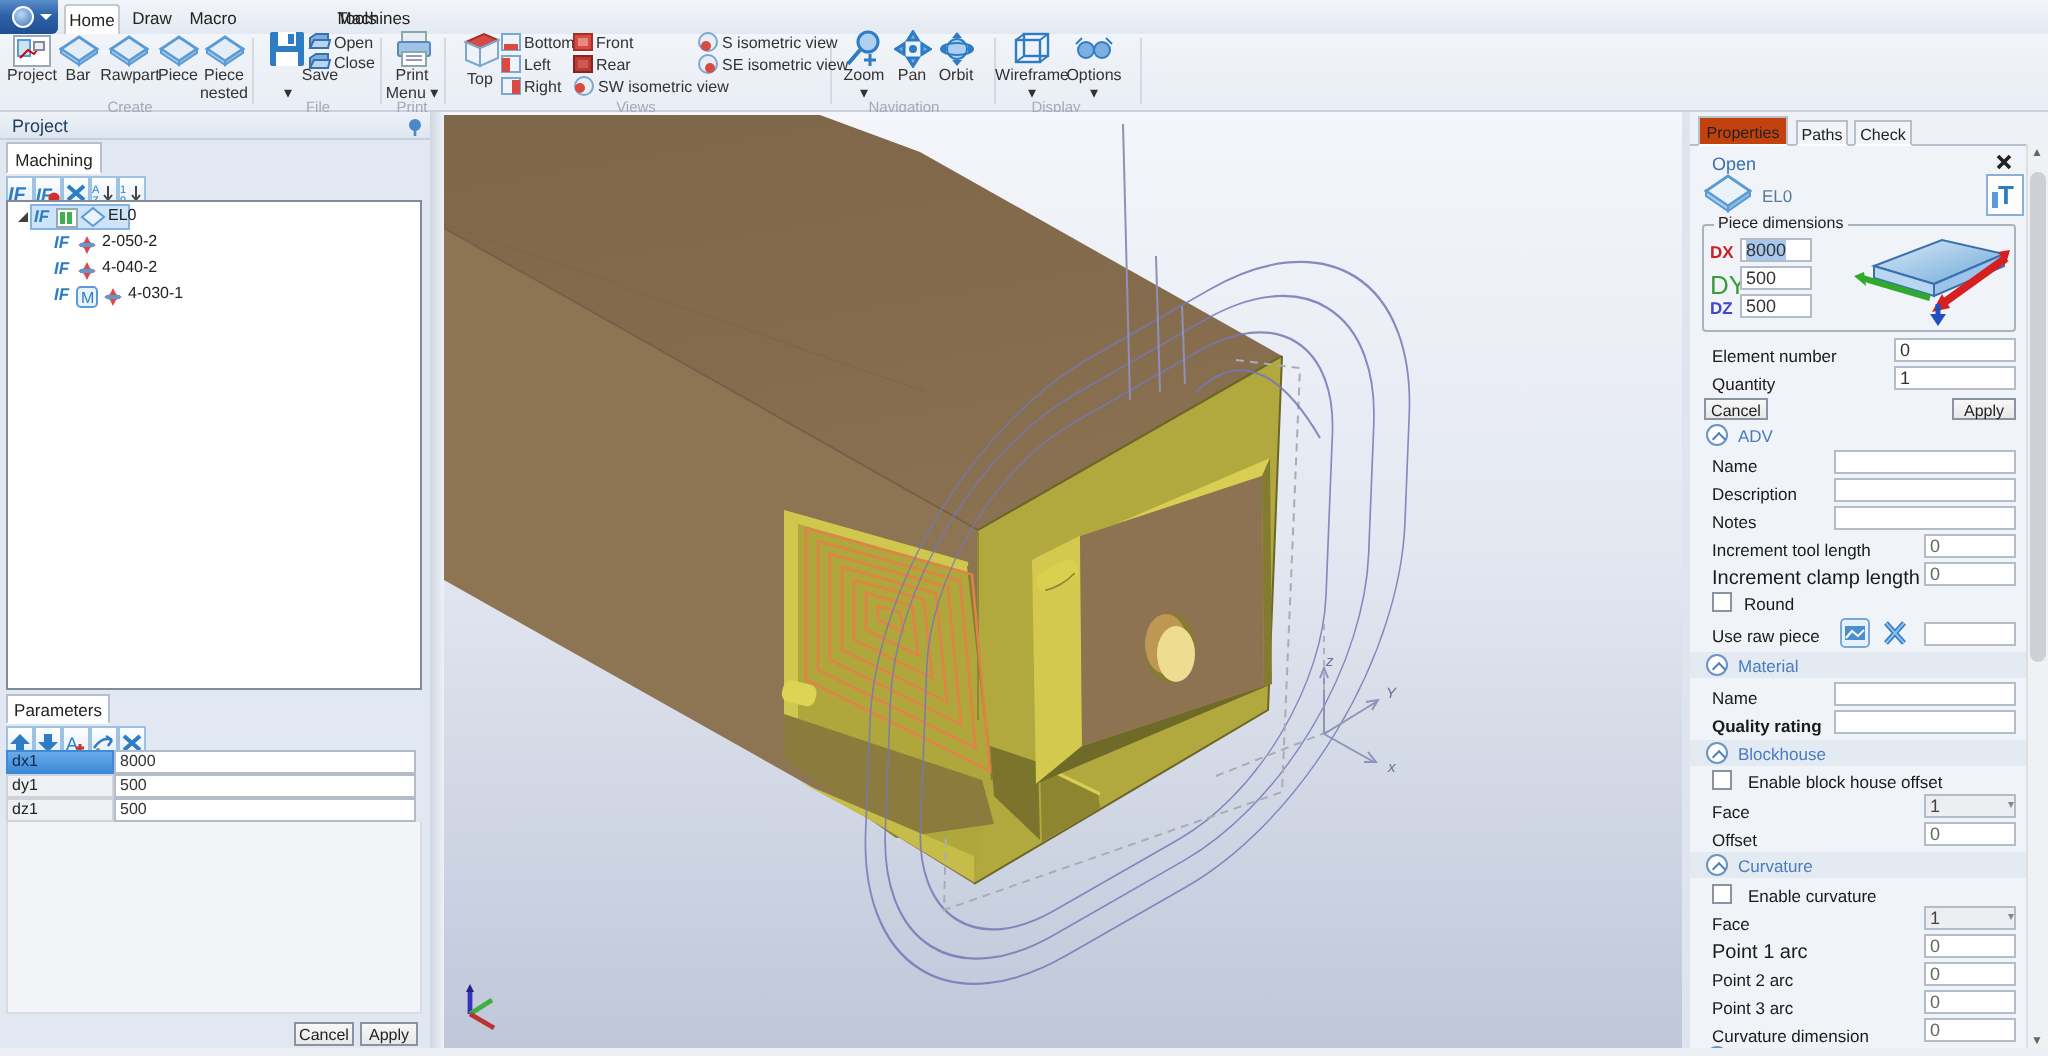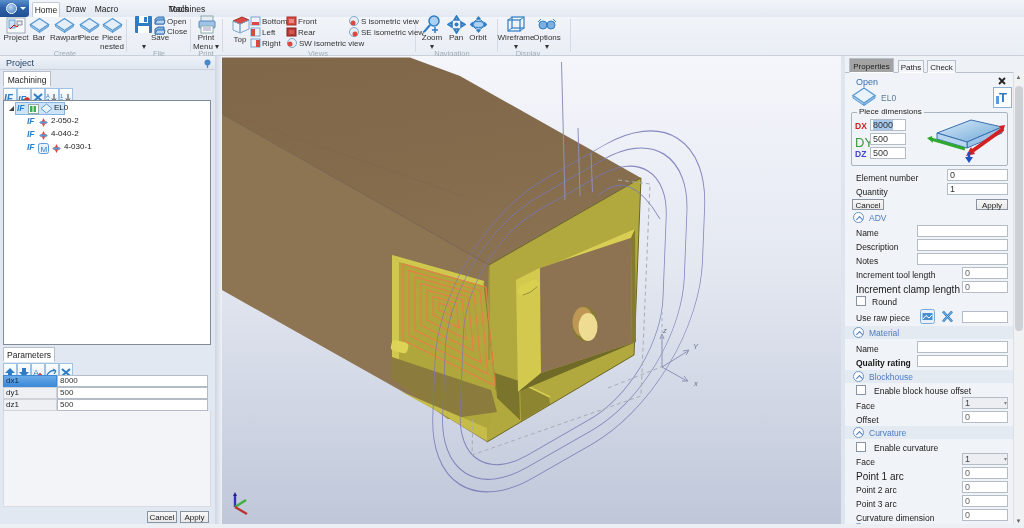--- a/index.html
+++ b/index.html
@@ -438,21 +438,21 @@
       <line x1="235" y1="507" x2="246" y2="500" stroke="#3faf3f"></line>
       <line x1="235" y1="507" x2="247" y2="514" stroke="#bb3333"></line>
     </g>
     <path d="M233 496 L235 492 L237 496 Z" fill="#222288"></path>
   </svg>
   </div>
 
   <div id="rsplit"></div>
   <div id="rightpanel">
     <div style="position:absolute; left:0; top:16px; width:168px; height:456px; background:#f0f3f7; border-top:1px solid #b6bfcb;"></div>
-    <div class="ptab" style="left:4px; top:2px; width:45px; height:15px; line-height:15px; background:#a3a3a3; z-index:2;">Properties</div>
+    <div class="ptab" style="left:4px; top:2px; width:45px; height:15px; line-height:15px; background:#c2410c; z-index:2;">Properties</div>
     <div class="ptab" style="left:53px; top:4px; width:26px; height:13px; line-height:13px; background:#f2f4f8;">Paths</div>
     <div class="ptab" style="left:82px; top:4px; width:29px; height:13px; line-height:13px; background:#f2f4f8;">Check</div>
     <div style="position:absolute; left:11px; top:21px; font-size:9px; color:#3a6fae;">Open</div>
     <svg class="abs" style="left:152px; top:20px;" width="10" height="10">
         <path d="M2 2 L8 8 M8 2 L2 8" stroke="#222" stroke-width="1.8"></path>
       </svg>
     <svg class="abs" style="left:6px; top:30px;" width="26" height="21">
         <polygon points="13,2 24,9.5 13,17 2,9.5" fill="#eaf2fa" stroke="#5b9bd5" stroke-width="1.4"></polygon>
         <polygon points="2,9.5 13,17 13,19.5 2,12" fill="#aacdea" stroke="#5b9bd5"></polygon>
         <polygon points="24,9.5 13,17 13,19.5 24,12" fill="#8ebbdf" stroke="#5b9bd5"></polygon>

